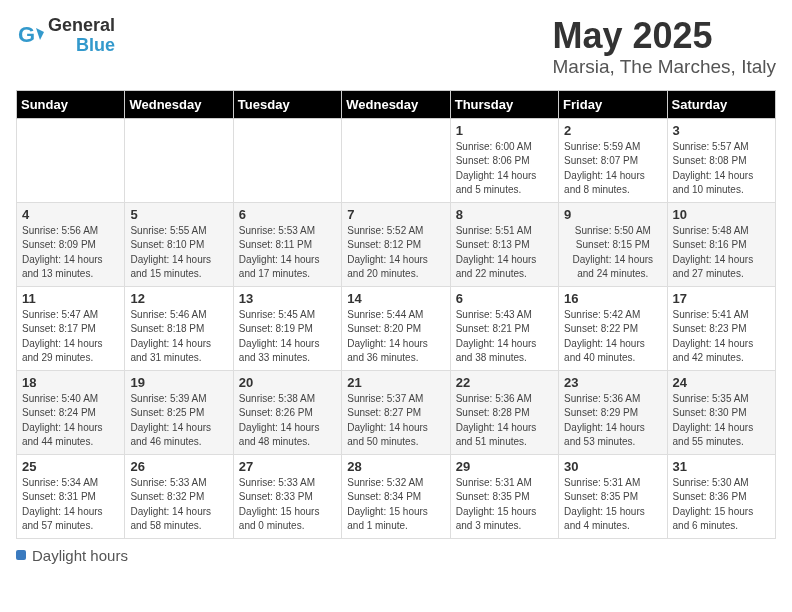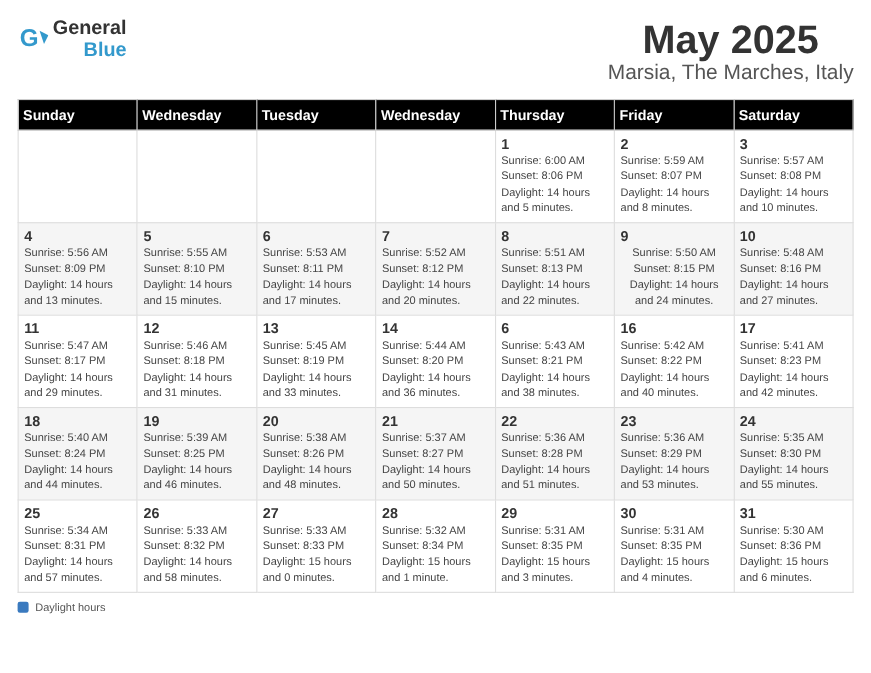--- a/index.html
+++ b/index.html
@@ -26,21 +26,21 @@
       line-height: 1.1;
     }
     .logo-general { color: #333; }
     .logo-blue { color: #3399cc; margin-left: 28px; }
     .logo-icon {
       width: 28px;
       height: 28px;
       margin-right: 4px;
     }
     .title-block {
-      text-align: center;
+      text-align: left;
       margin-left: 28px;
     }
     .month-title {
       font-size: 36px;
       font-weight: bold;
       color: #333;
       line-height: 1.1;
     }
     .location-title {
       font-size: 19px;
@@ -82,21 +82,21 @@
     .day-info {
       font-size: 10px;
       color: #444;
       line-height: 1.45;
     }
     .empty-cell {
       background: #fff !important;
     }
     .footer {
       margin-top: 8px;
-      font-size: 10px;
+      font-size: 15px;
       color: #555;
       display: flex;
       align-items: center;
       gap: 6px;
     }
     .footer-dot {
       width: 10px;
       height: 10px;
       background: #3a7abf;
       border-radius: 2px;

